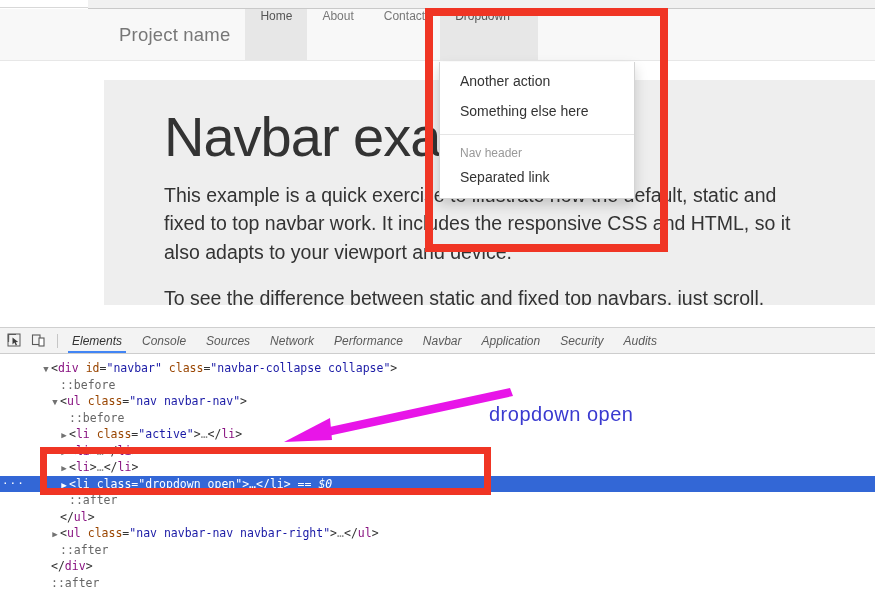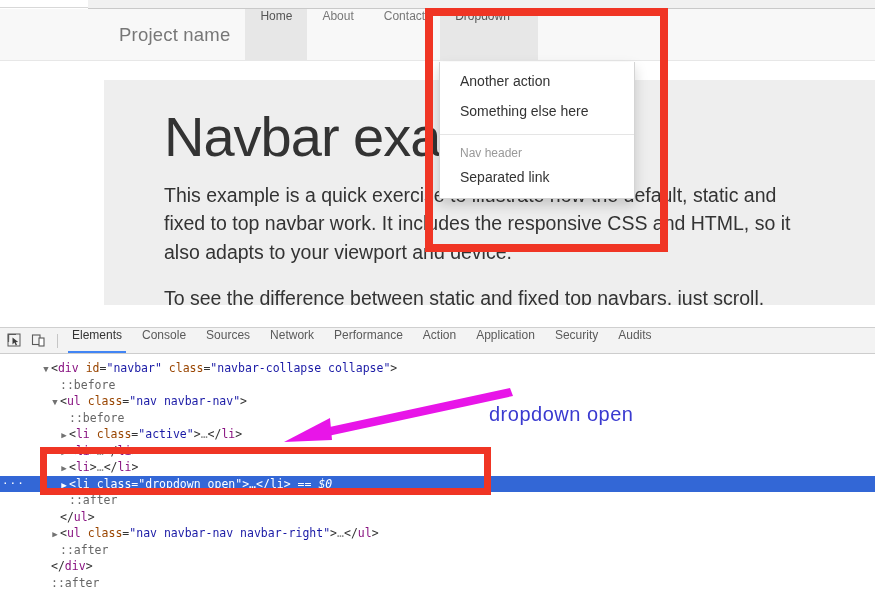--- a/index.html
+++ b/index.html
@@ -105,22 +105,22 @@
   .dt-toolbar {
     position:relative; height:26px; background:#f3f3f3;
     border-bottom:1px solid #cdcdcd; display:flex; align-items:stretch;
   }
   .dt-icons { display:flex; align-items:center; padding:0 7px; gap:9px; }
   .dt-icon { width:15px; height:15px; position:relative; cursor:default; }
   .icon-inspect svg, .icon-device svg { display:block; }
   .dt-sep { width:1px; height:14px; background:#c6c6c6; align-self:center; margin:0 4px; }
   .dt-tabs { display:flex; align-items:stretch; }
   .dt-tab {
-    display:flex; padding:0 10px;
-    font-size:12px; color:#5a5a5a; position:relative;
+    display:flex; align-items:center; padding:0 10px;
+    font-size:12px; color:#5a5a5a; position:relative;font-style:italic;
   }
   .dt-tab.selected { color:#333; }
   .dt-tab.selected::after {
     content:""; position:absolute; left:6px; right:6px; bottom:0;
     height:2px; background:#4285f4;
   }
 
   
   .dom-tree {
     position:relative; padding:6px 0 0 0; height:247px;
@@ -249,21 +249,21 @@
         <div class="dt-tab">
             <span>Sources</span>
           </div>
         <div class="dt-tab">
             <span>Network</span>
           </div>
         <div class="dt-tab">
             <span>Performance</span>
           </div>
         <div class="dt-tab">
-            <span>Action</span>
+            <span>Navbar</span>
           </div>
         <div class="dt-tab">
             <span>Application</span>
           </div>
         <div class="dt-tab">
             <span>Security</span>
           </div>
         <div class="dt-tab">
             <span>Audits</span>
           </div>

